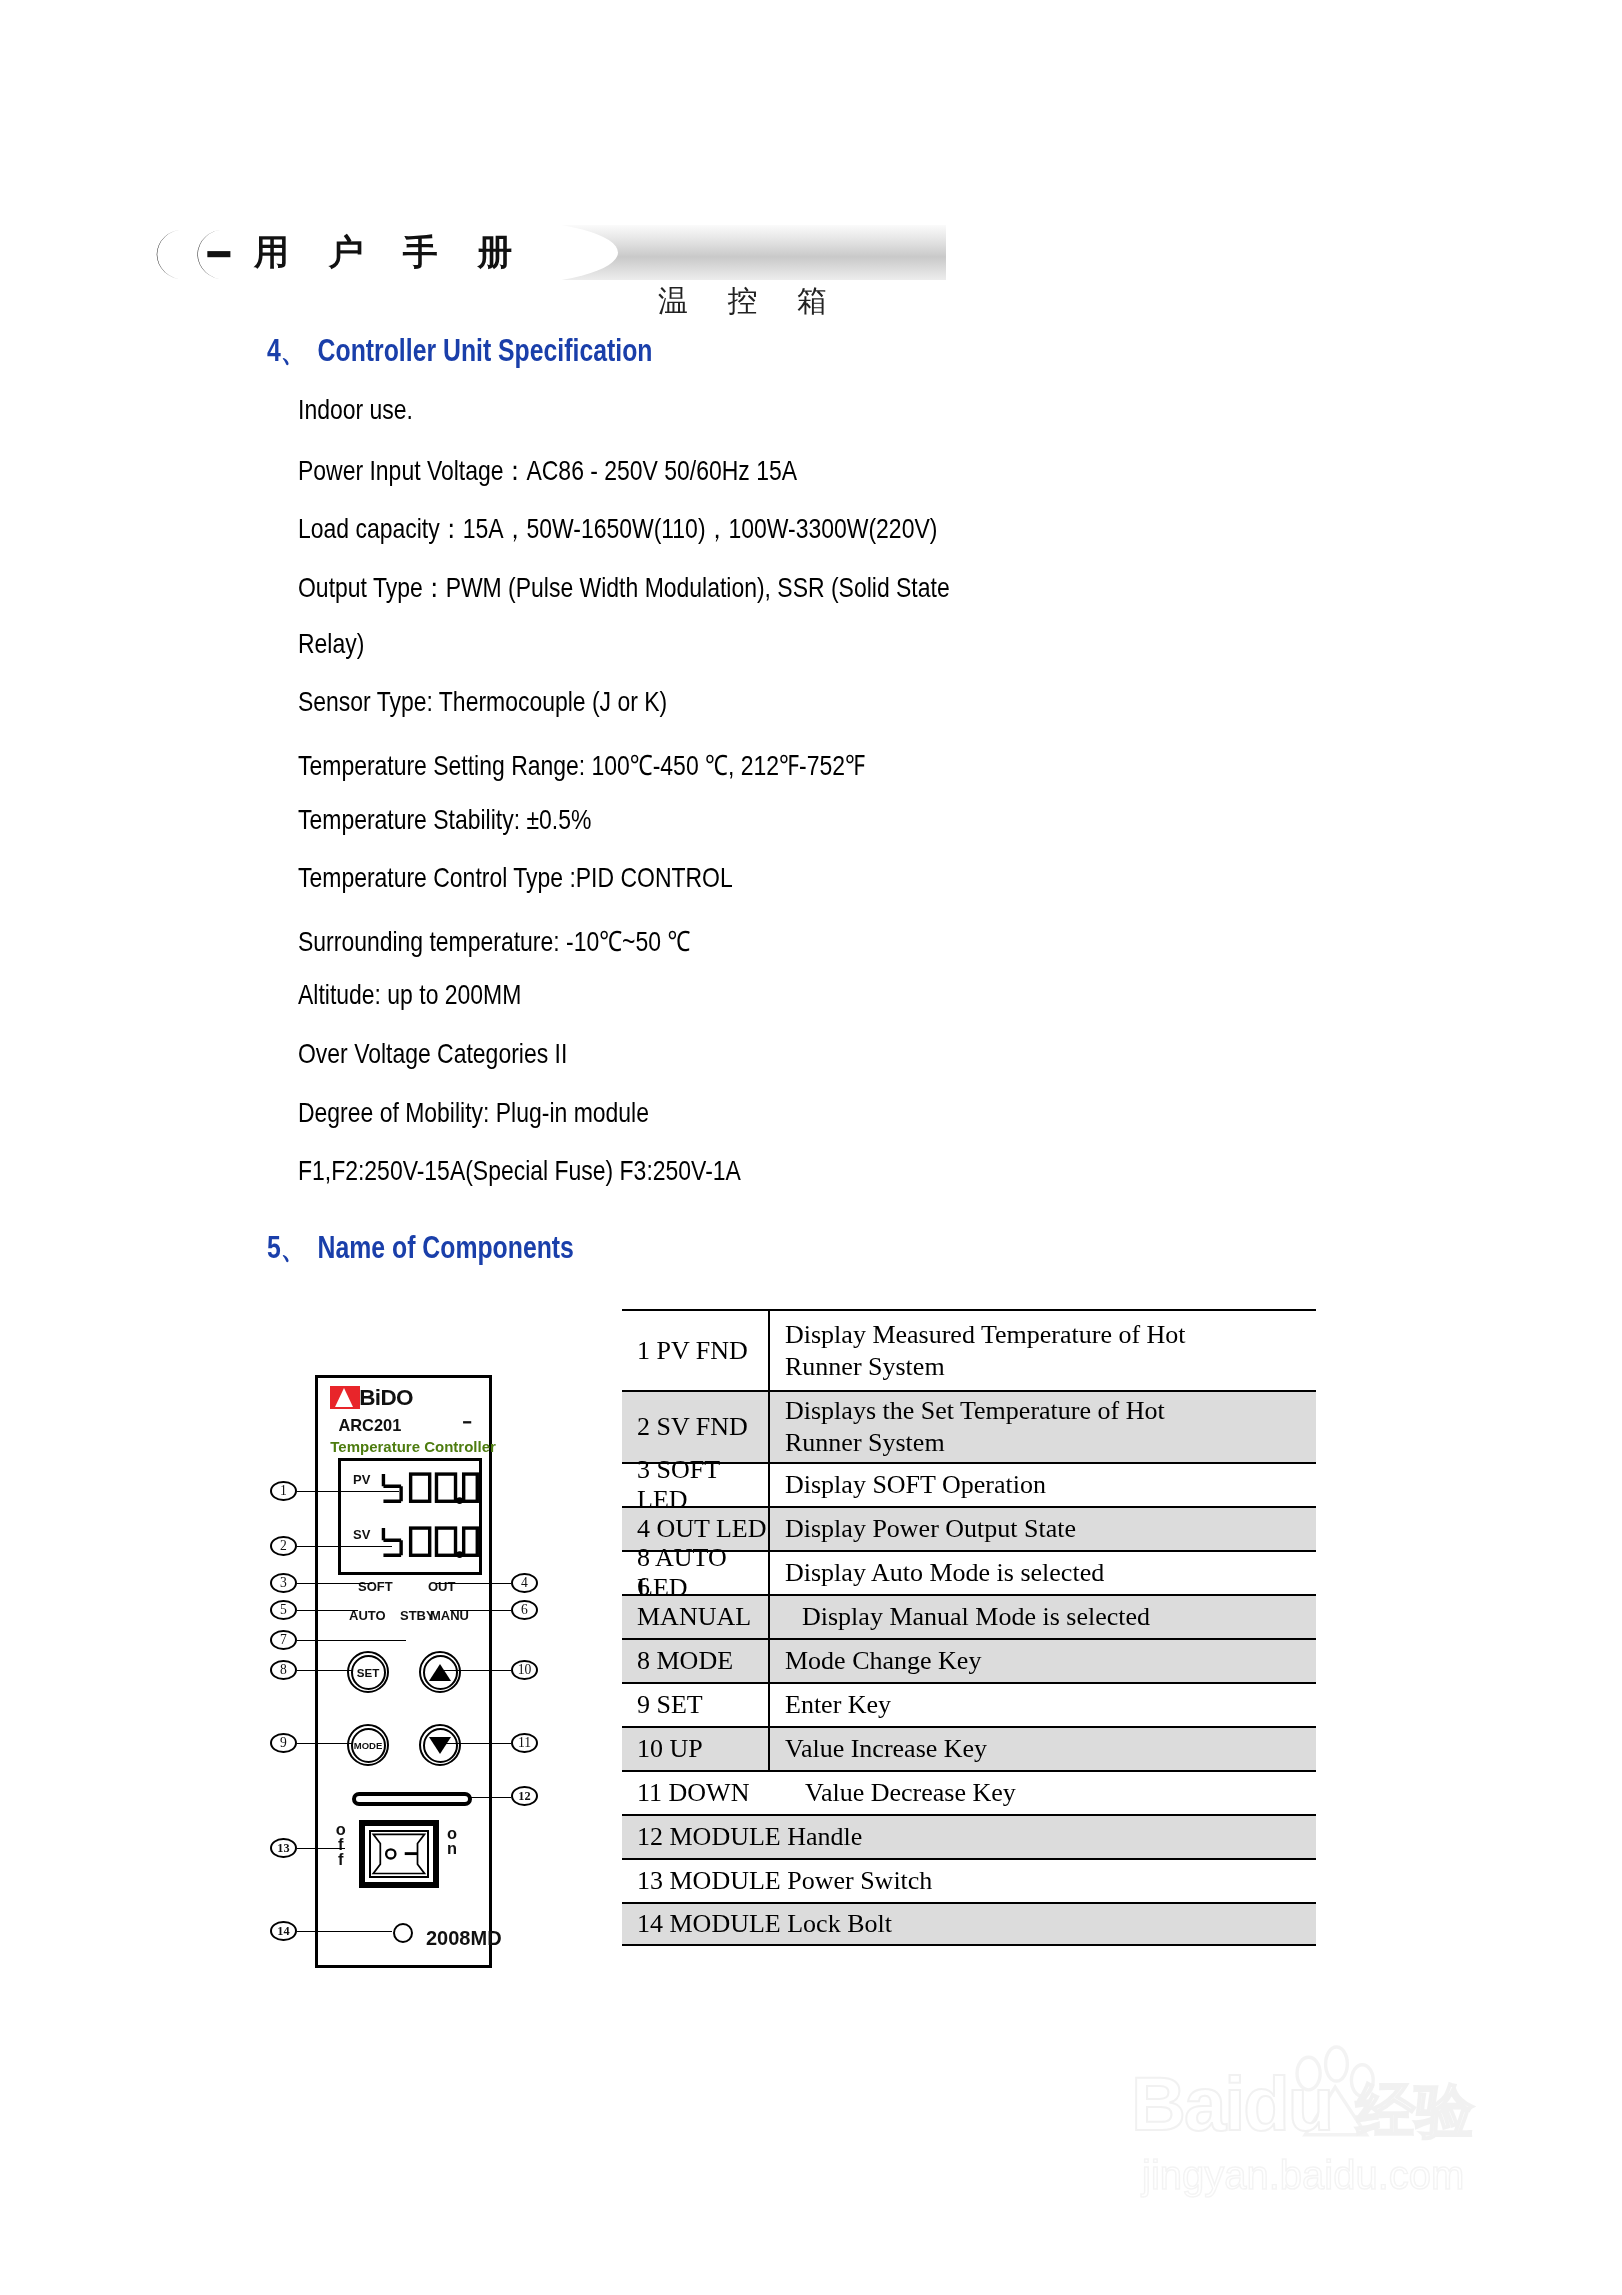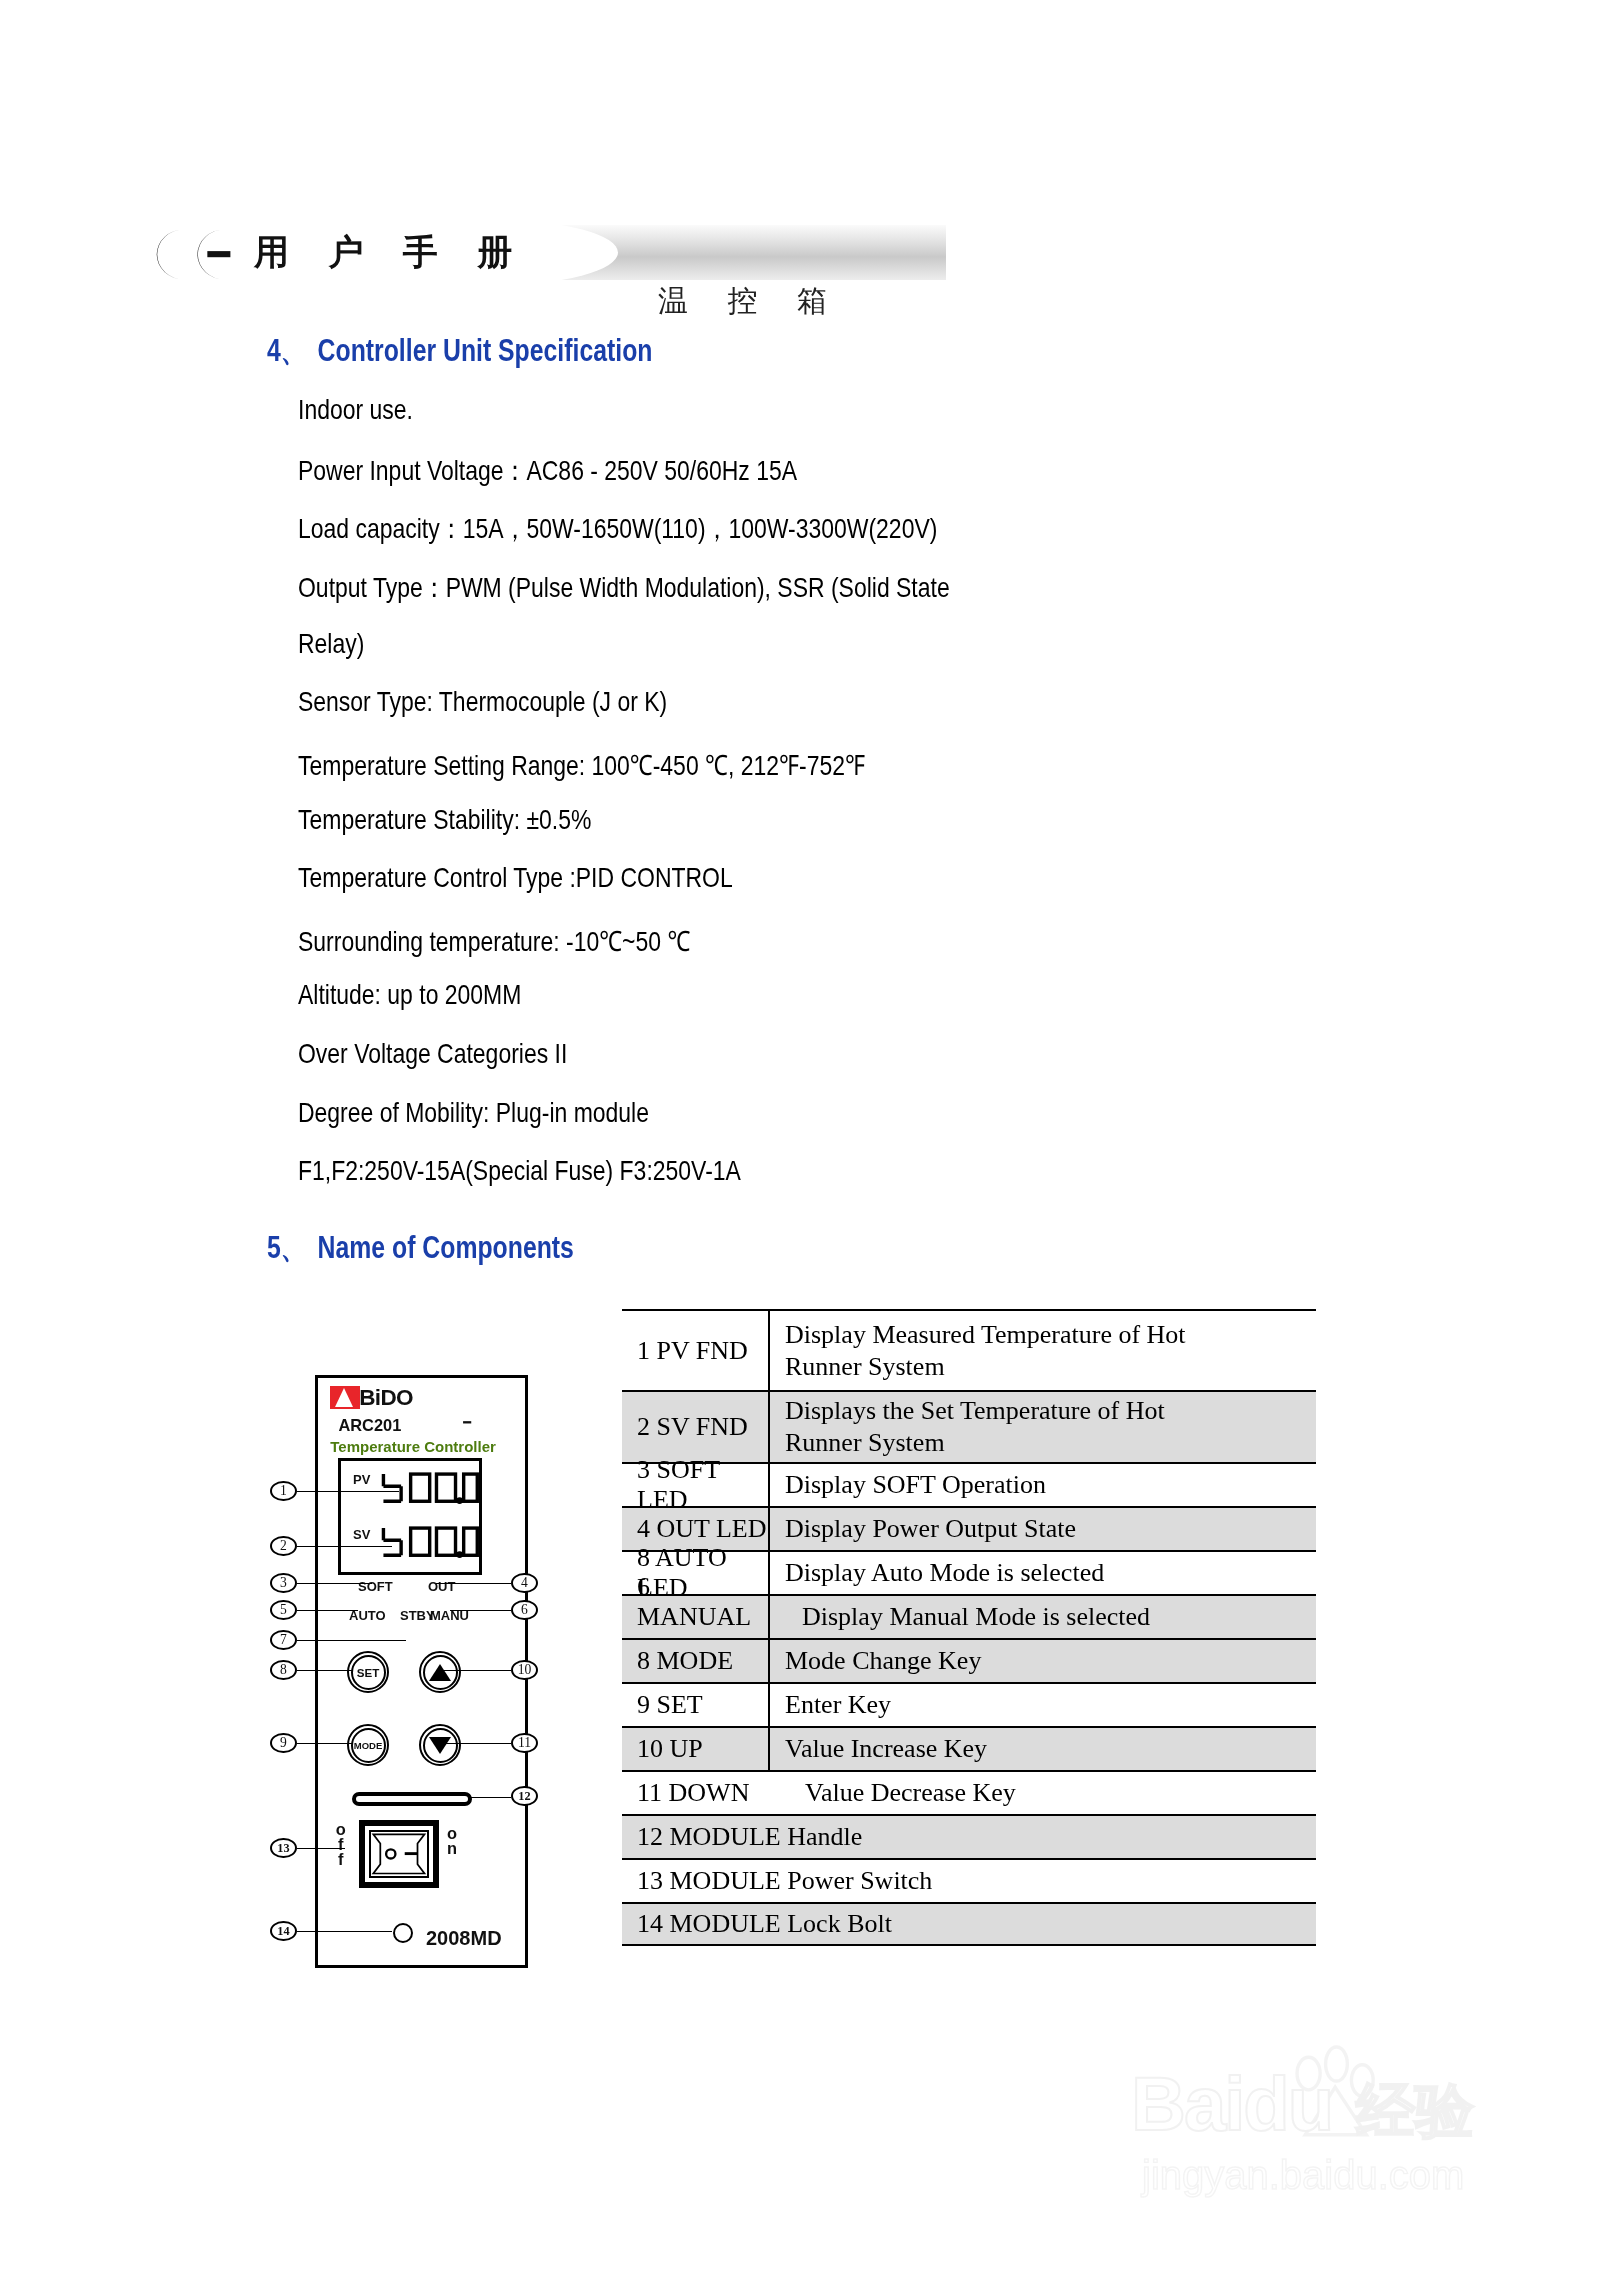--- a/index.html
+++ b/index.html
@@ -41,21 +41,21 @@
   .tc-desc{flex:1;box-sizing:border-box;padding:0 0 0 15px;display:flex;align-items:center;
            font-size:26px;color:#000;}
   .trow.split .tc-num{border-right:2.7px solid #000;}
   .trow.full .tc-num{width:auto;border-right:none;}
   .h1{height:81px;} .h2{height:72px;} .h64{height:44px;}
   .tc-desc.two{flex-direction:column;align-items:flex-start;justify-content:center;line-height:1.22;}
   .tc-desc.indent{padding-left:32px;}
   .tc-desc.indent2{padding-left:35px;}
 
   
-  .dev{position:absolute;left:315px;top:1375px;width:213px;height:593px;
+  .dev{position:absolute;left:315px;top:1375px;width:177px;height:593px;
        border:3.4px solid #000;background:#fff;box-sizing:border-box;}
   .logo{position:absolute;left:12.3px;top:8.2px;width:112px;height:23px;}
   .logo-tri{position:absolute;left:0;top:0;width:30px;height:23px;background:#e8252a;}
   .logo-tri:after{content:"";position:absolute;left:4.8px;top:2px;width:0;height:0;
     border-left:9.5px solid transparent;border-right:9.5px solid transparent;border-bottom:19px solid #fff;}
   .logo-txt{position:absolute;left:29px;top:-1.4px;font-size:22.5px;font-weight:bold;
     letter-spacing:-0.7px;color:#111;font-family:"Liberation Sans",sans-serif;}
   .model{position:absolute;left:20.4px;top:38px;font-size:16.4px;font-weight:bold;color:#111;
     font-family:"Liberation Sans",sans-serif;}
   .ce-small{position:absolute;left:126px;top:35px;width:30px;height:20.4px;}

